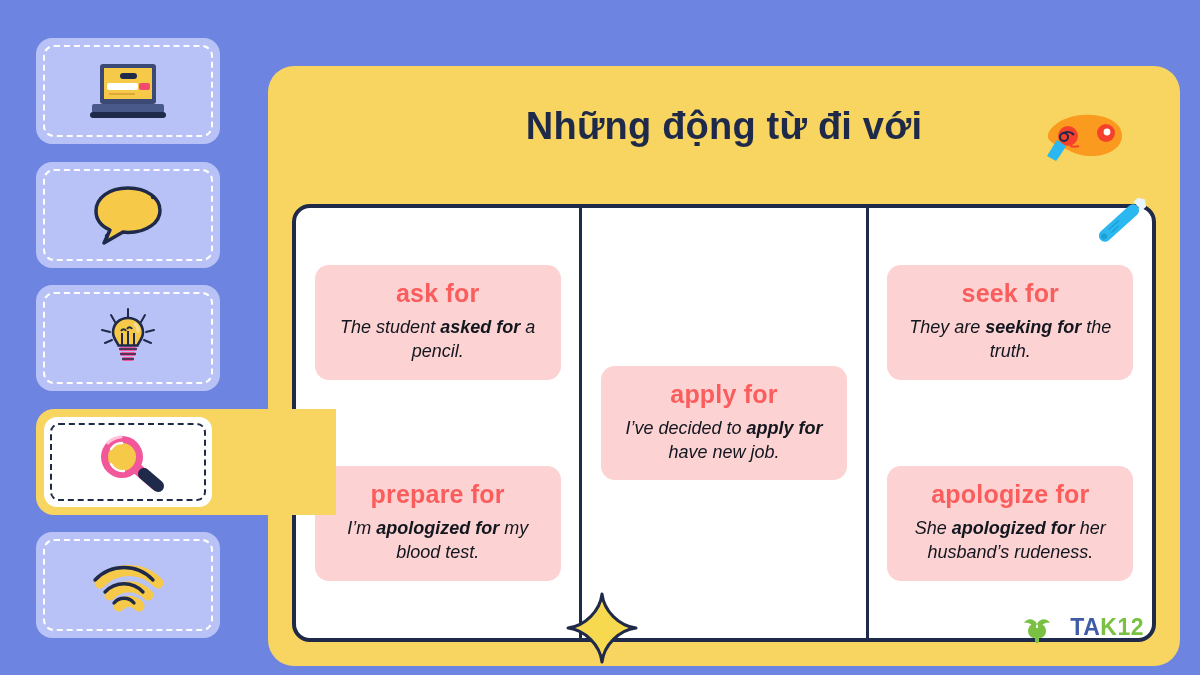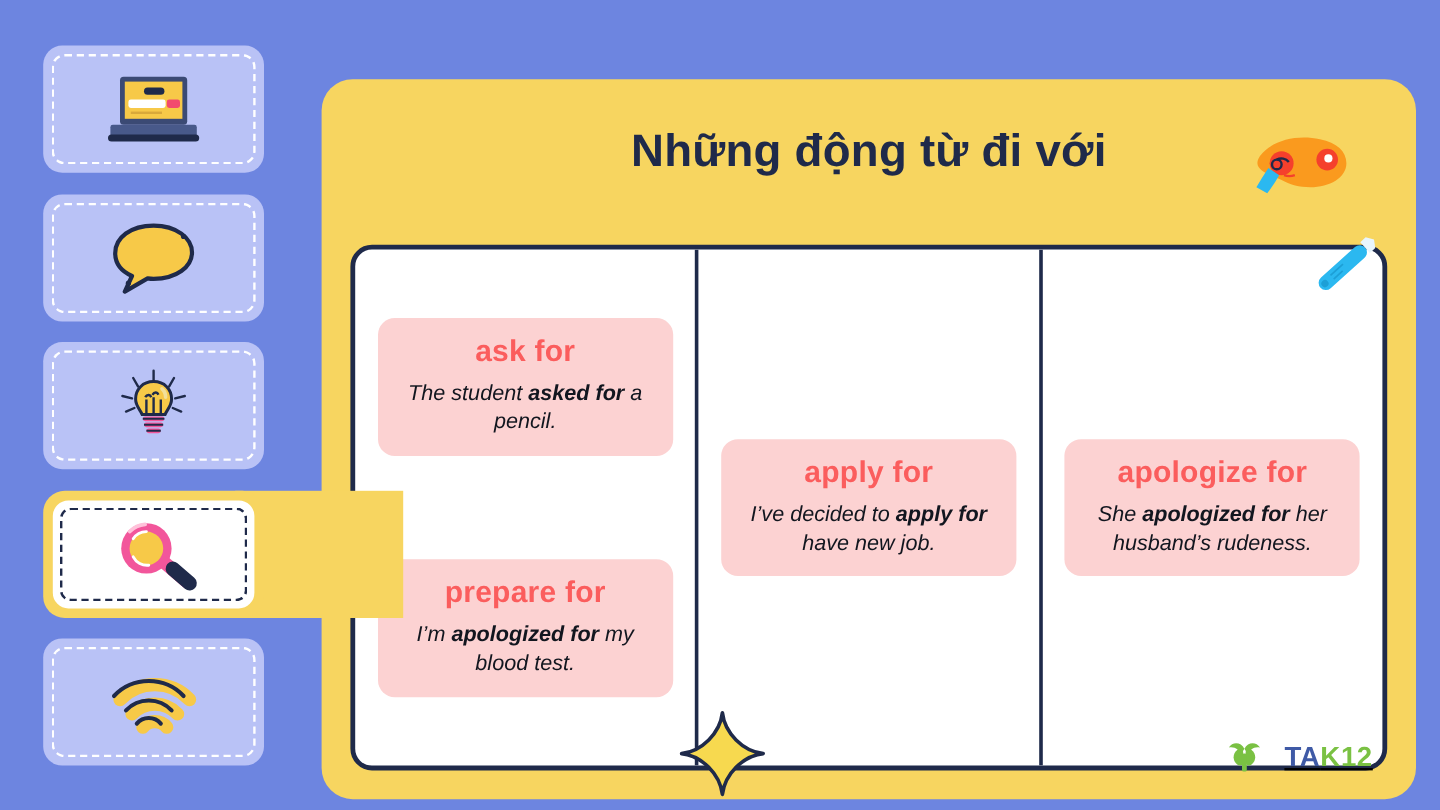--- a/index.html
+++ b/index.html
@@ -180,24 +180,23 @@
     height: 76px;
     z-index: 6;
   }
 
   
   #logo {
     position: absolute;
     right: 36px;
     bottom: 22px;
     display: flex;
-    align-items: center;
+    align-items: flex-start;
     gap: 18px;
     z-index: 7;
-    text-decoration: underline;
   }
   #logo .mark { width: 30px; height: 28px; }
   #logo .wordmark {
     font-size: 23px;
     font-weight: bold;
     letter-spacing: 0.5px;
     line-height: 1;
   }
   #logo .wm-a { color: #3f5aa6; }
   #logo .wm-b { color: #7ac143; }
@@ -335,20 +334,24 @@
 
     <div class="column">
       <div class="card">
         <div class="card-title">apply for</div>
         <div class="card-example"><span>I’ve decided to </span><b>apply for</b><span> have new job.</span></div>
       </div>
     </div>
 
     <div class="column">
       <div class="card">
+        <div class="card-title">seek for</div>
+        <div class="card-example"><span>They are </span><b>seeking for</b><span> the truth.</span></div>
+      </div>
+      <div class="card">
         <div class="card-title">apologize for</div>
         <div class="card-example"><span>She </span><b>apologized for</b><span> her husband’s rudeness.</span></div>
       </div>
     </div>
 
   </div>
 
   <svg id="sparkle" viewBox="0 0 76 76">
     <path d="M38 4c2 17 17 32 34 34-17 2-32 17-34 34-2-17-17-32-34-34C21 36 36 21 38 4z" fill="#f7d94f" stroke="#1f2a4a" stroke-width="3" stroke-linejoin="round"></path>
   </svg>

